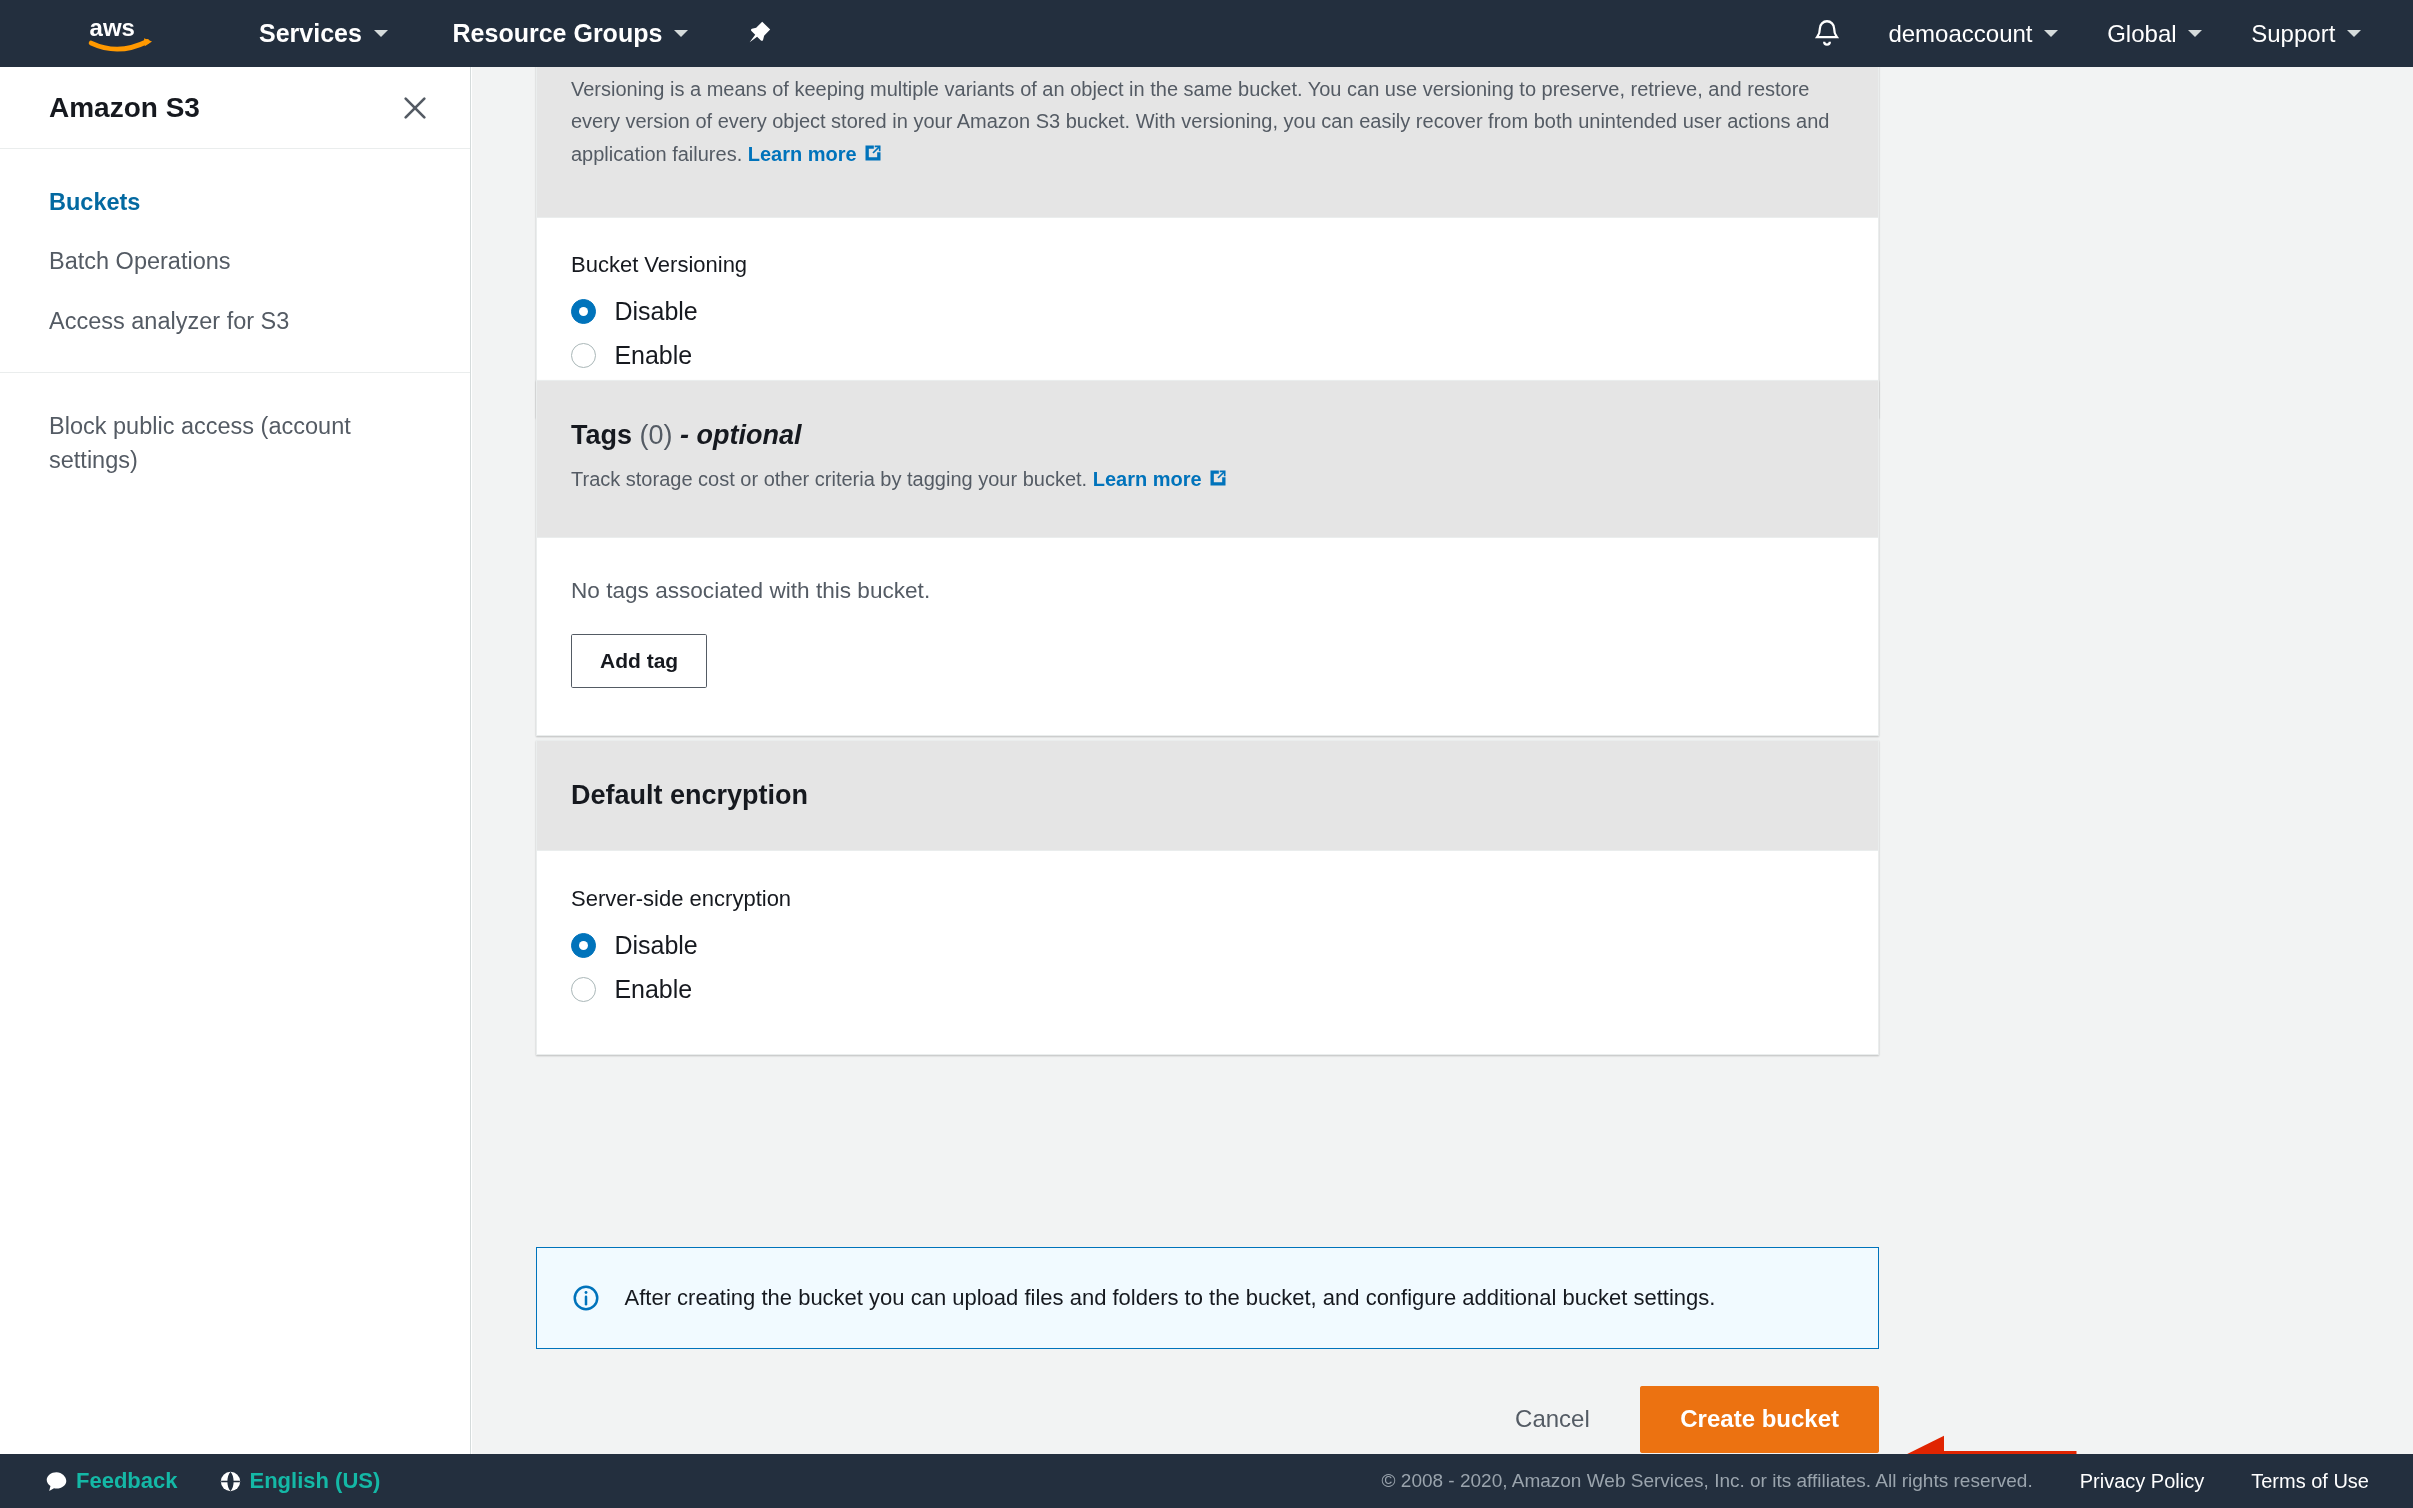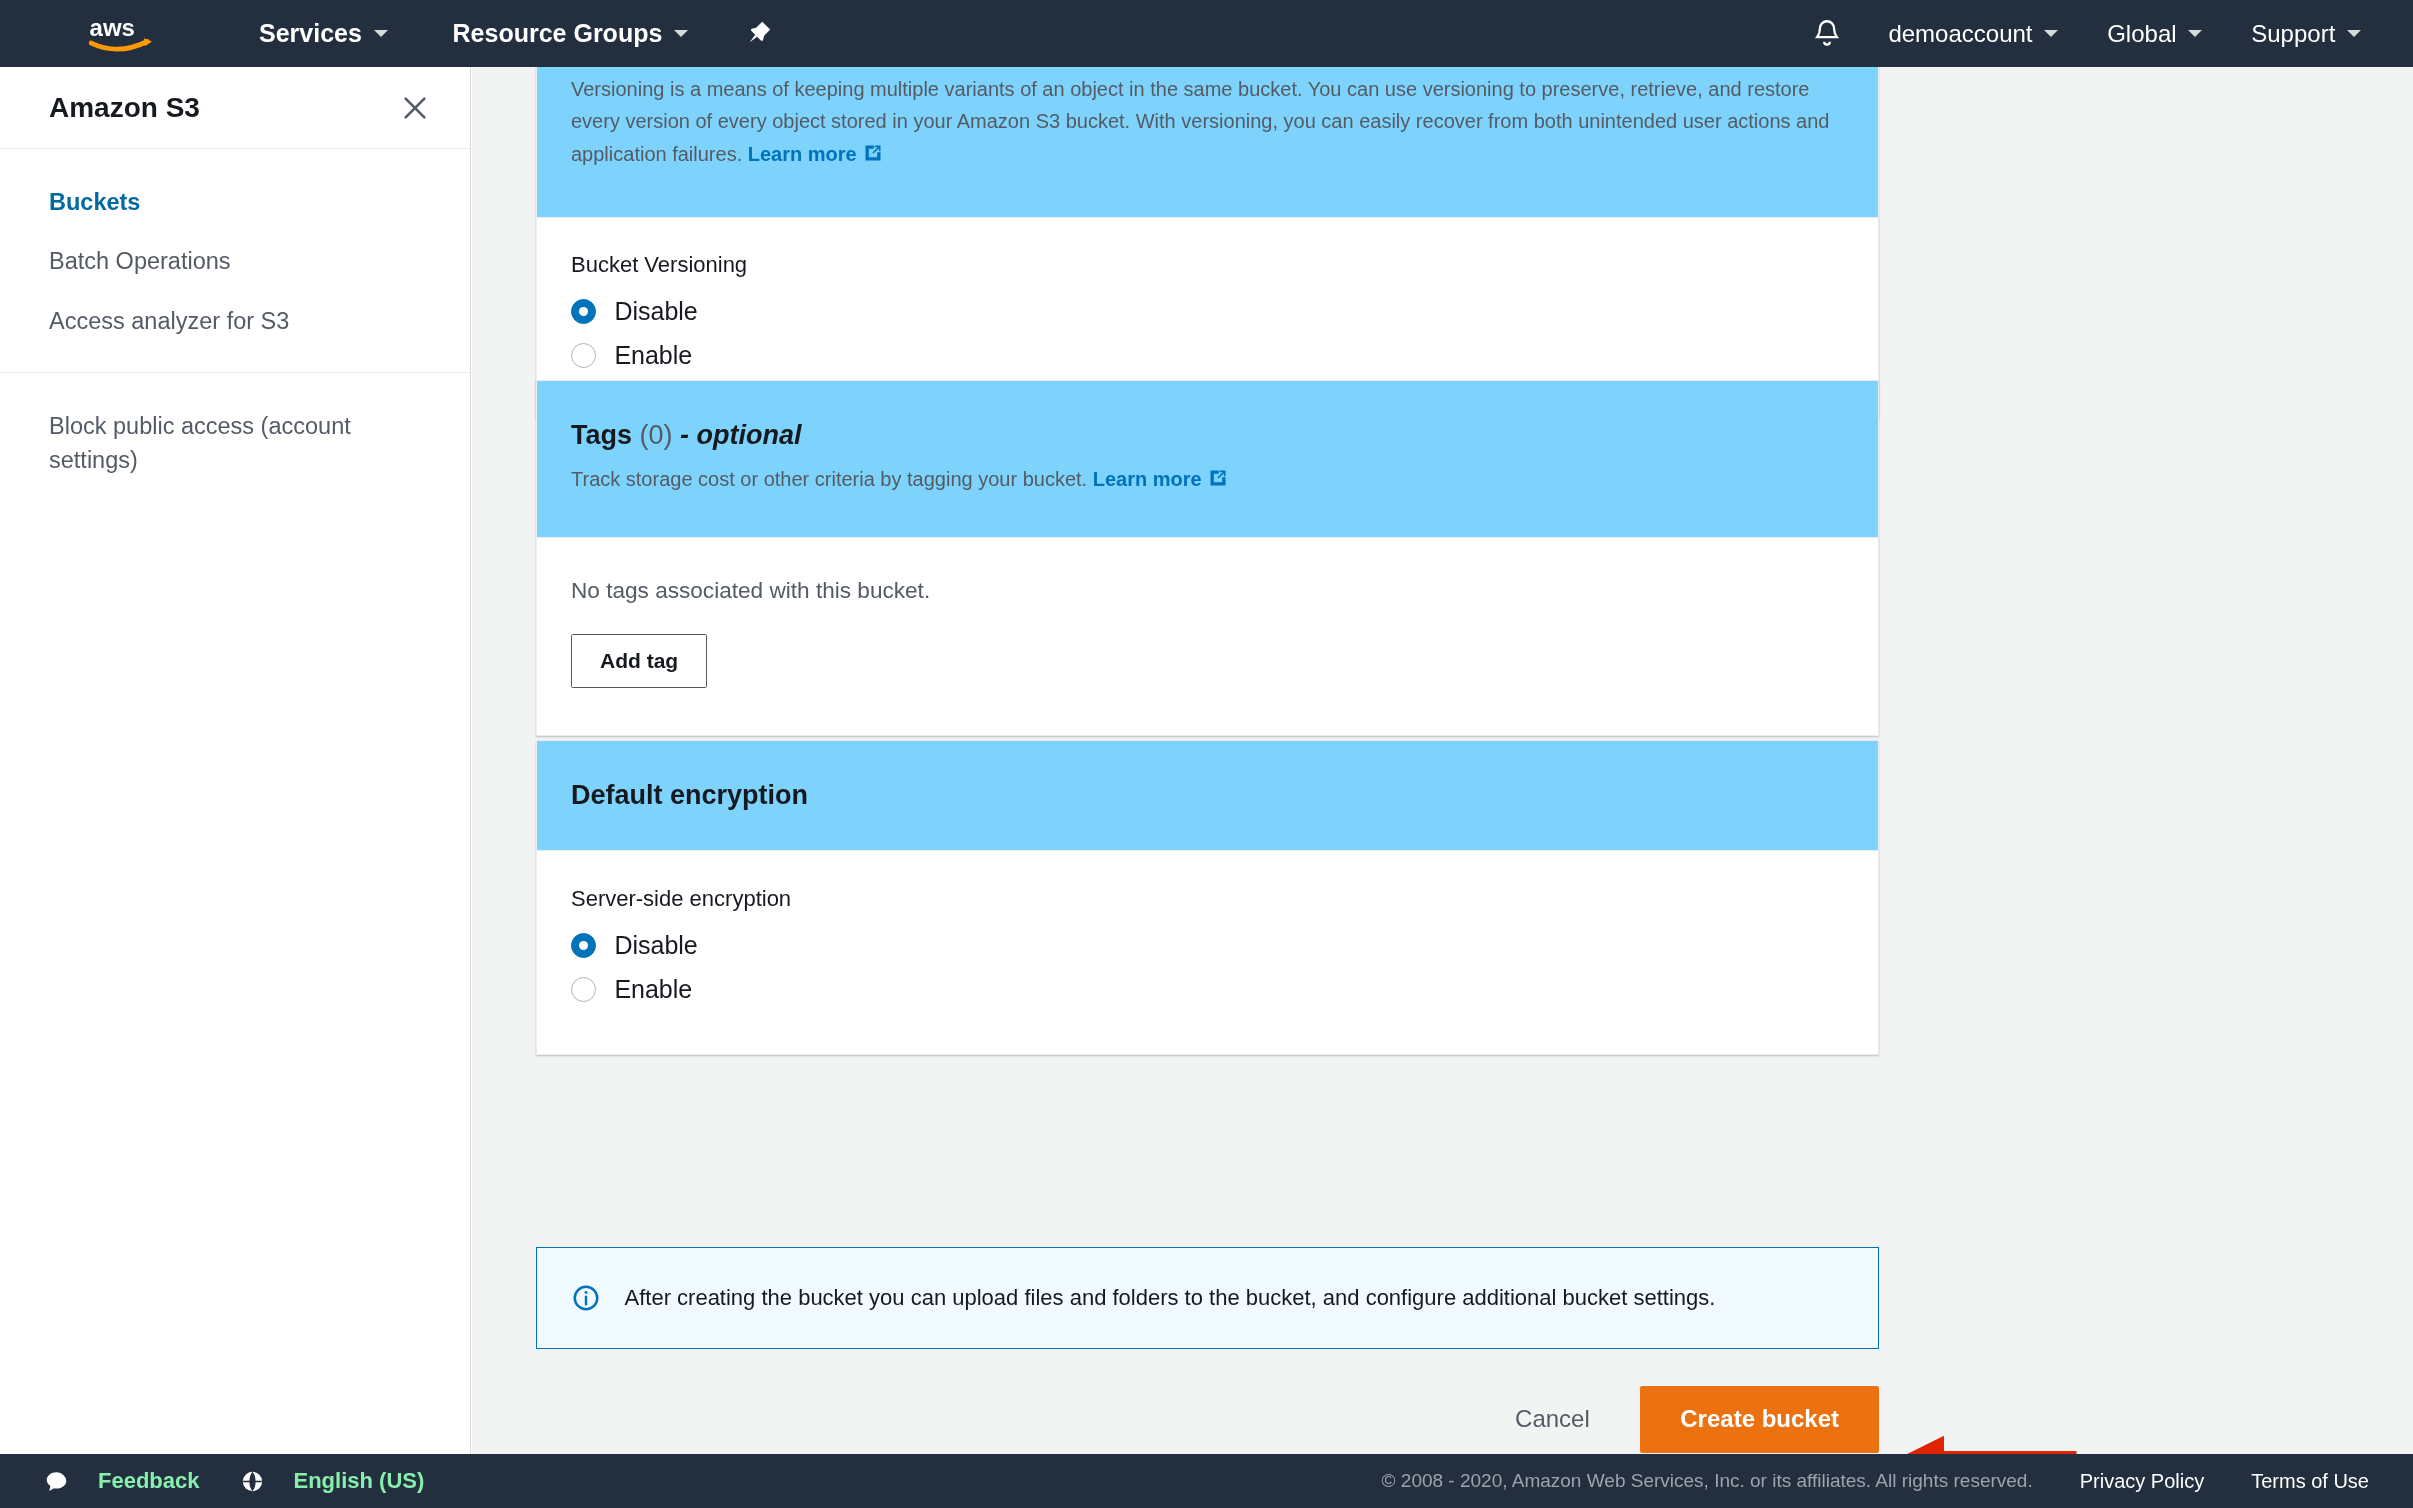--- a/index.html
+++ b/index.html
@@ -69,21 +69,21 @@
     width: 1942px; height: 1405px;
     background: #f2f3f3;
     overflow: hidden;
   }
   .panel {
     position: absolute; left: 64px; width: 1343px;
     background: #ffffff;
     border: 0.8px solid #eaeded;
     box-shadow: 0 0.8px 1.7px rgba(0,0,0,.22);
   }
-  .panel-head { background: #7dd3fc; border-bottom: 0.8px solid #eaeded; padding: 30px 34px; }
+  .panel-head { background: #e5e5e5; border-bottom: 0.8px solid #eaeded; padding: 30px 34px; }
   .panel-body { background: #ffffff; padding: 30px 34px; }
   .panel-h2 { font-size: 27px; font-weight: bold; color: #16191f; }
   .panel-h2 .count { font-weight: normal; color: #545b64; }
   .panel-h2 .opt { font-weight: bold; font-style: italic; color: #16191f; }
   .panel-desc { font-size: 20px; color: #545b64; line-height: 1.62; margin-top: 11.7px; }
   .learn {
     color: #0073bb; font-weight: bold; text-decoration: none; cursor: pointer;
     display: inline; white-space: nowrap;
   }
   .ext-ico { display: inline-block; vertical-align: -2.5px; margin-left: 6.7px; }
@@ -133,22 +133,22 @@
   }
   #arrow-annotation { position: absolute; pointer-events: none; }
 
   
   #footer {
     position: absolute; bottom: 0; left: 0;
     width: 2413px; height: 54px; background: #232f3e;
     display: flex; align-items: center;
   }
   #footer-left { display: flex; align-items: center; margin-left: 44px; gap: 40px; }
-  .footer-item { display: flex; align-items: center; gap: 29px; cursor: pointer;
-                 color: #86efac; font-size: 22px; font-weight: bold; justify-content: center; }
+  .footer-item { display: flex; align-items: center; gap: 7px; cursor: pointer;
+                 color: #14b8a6; font-size: 22px; font-weight: bold; justify-content: center; }
   #footer-right { margin-left: auto; display: flex; align-items: center; margin-right: 44px; gap: 47px; }
   #copyright { color: #9aa4ad; font-size: 19px; }
   .footer-link { color: #ffffff; font-size: 20px; cursor: pointer; text-decoration: none; }
 </style>
 </head>
 <body>
 
 <div id="topnav">
   <svg class="aws-logo" viewBox="0 0 110 48">
     <text x="2" y="27" font-family="Liberation Sans, sans-serif" font-size="30" font-weight="bold" fill="#ffffff">aws</text>

